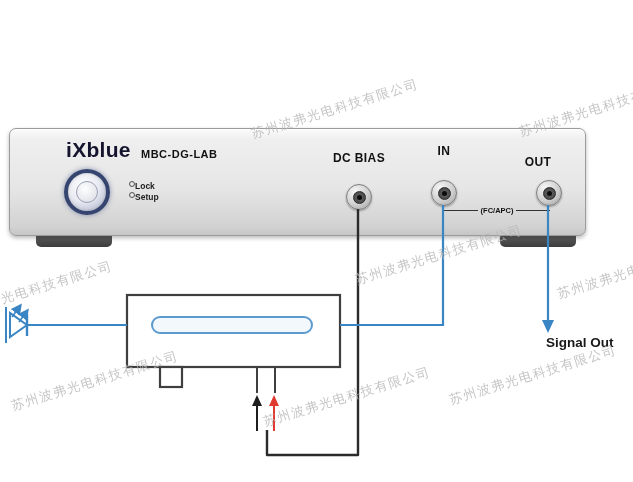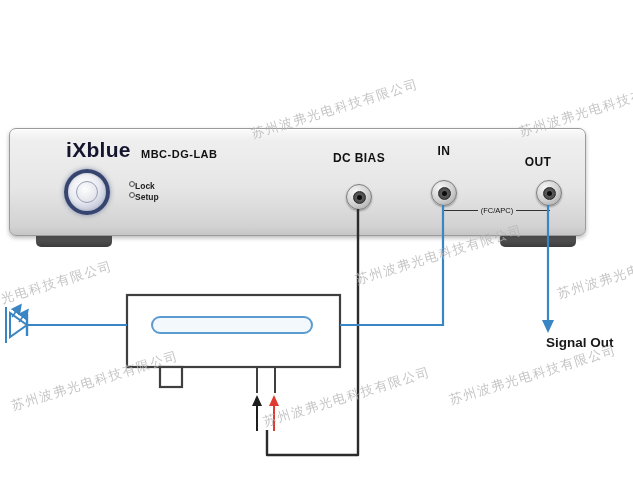--- a/index.html
+++ b/index.html
@@ -68,21 +68,21 @@
     width: 13px; height: 13px; border-radius: 50%;
     background: radial-gradient(circle, #6b6b6b, #3c3c3c); border: 1px solid #2b2b2b;
     display: flex; align-items: center; justify-content: center;
   }
   .conn-hole { width: 5px; height: 5px; border-radius: 50%; background: #0c0c0c; }
   .fcapc {
     position: absolute; left: 434px; top: 77px; width: 106px;
     display: flex; align-items: center; gap: 3px;
   }
   .fc-line { flex: 1; height: 0; border-top: 1.4px solid #333; }
-  .fc-text { font-size: 7.5px; font-weight: normal; color: #111; }
+  .fc-text { font-size: 7.5px; font-weight: bold; color: #111; }
   .foot {
     position: absolute; top: 235px; width: 76px; height: 12px;
     background: linear-gradient(#606060, #3c3c3c);
     border-radius: 0 0 5px 5px; z-index: 0;
   }
   .overlay { position: absolute; left: 0; top: 0; z-index: 3; pointer-events: none; }
   .signal-out {
     position: absolute; left: 506px; top: 335px;
     font-size: 13.5px; font-weight: bold; color: #191919; z-index: 4; margin-left: 40px;
   }

